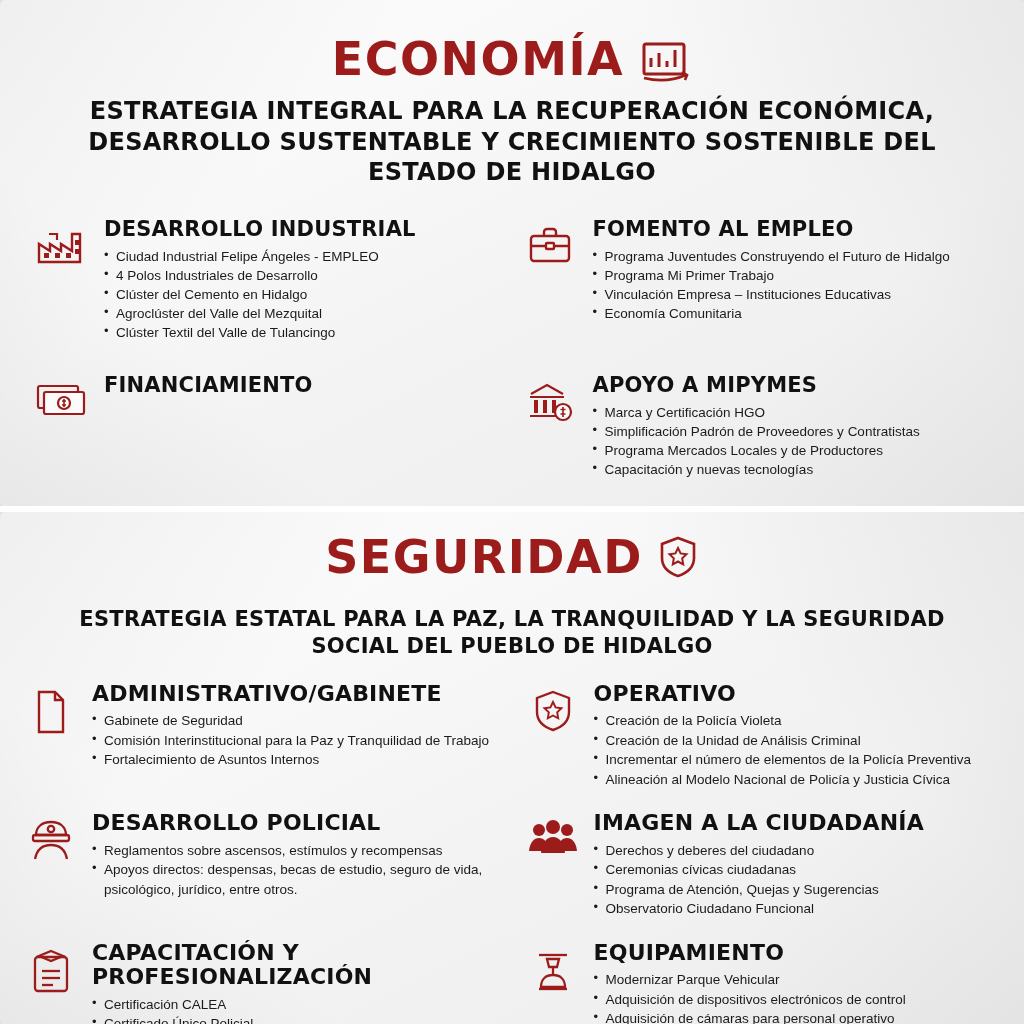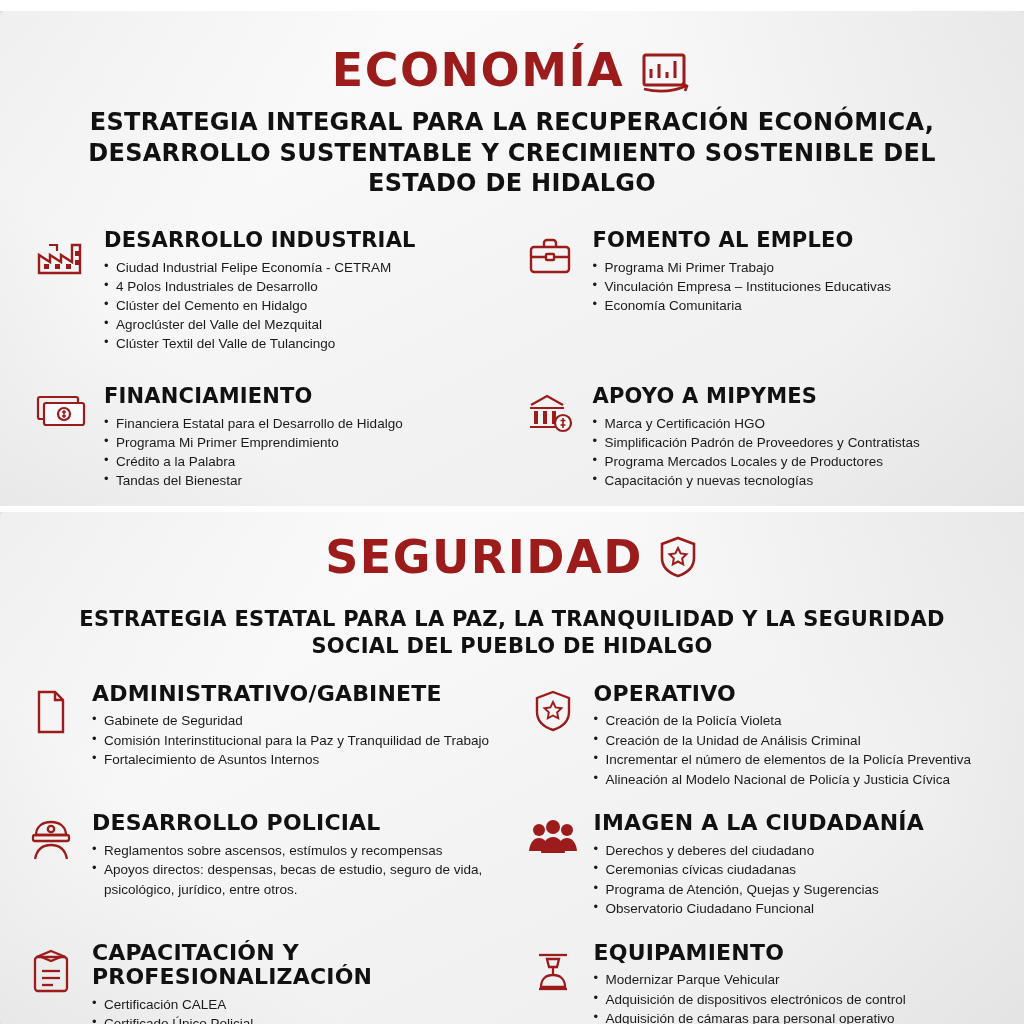--- a/index.html
+++ b/index.html
@@ -22,21 +22,21 @@
 
   
   .panel {
     position: absolute;
     left: 0;
     width: 1024px;
     background: #fbfbfb;
     overflow: hidden;
   }
   #panel-economia {
-    top: 11px;
+    top: 0;
     height: 506px;
   }
   #panel-seguridad {
     top: 512px;
     height: 512px;
   }
   .panel-bg {
     position: absolute;
     inset: 0;
     background:
@@ -219,21 +219,21 @@
                 <rect x="31" y="29" width="5" height="5" fill="#9c1b1b" stroke="none"></rect>
                 <rect x="40" y="16" width="5" height="5" fill="#9c1b1b" stroke="none"></rect>
                 <rect x="40" y="25" width="5" height="5" fill="#9c1b1b" stroke="none"></rect>
                 <path d="M14 10 h8 v6" stroke-width="2.2"></path>
               </g>
             </svg>
           </div>
           <div class="sec-body">
             <div class="sec-title">DESARROLLO INDUSTRIAL</div>
             <ul class="bullets">
-              <li>Ciudad Industrial Felipe Economía - CETRAM</li>
+              <li>Ciudad Industrial Felipe Ángeles - EMPLEO</li>
               <li>4 Polos Industriales de Desarrollo</li>
               <li>Clúster del Cemento en Hidalgo</li>
               <li>Agroclúster del Valle del Mezquital</li>
               <li>Clúster Textil del Valle de Tulancingo</li>
             </ul>
           </div>
         </div>
 
         <div class="section">
           <div class="sec-icon">
@@ -242,46 +242,41 @@
                 <rect x="5" y="12" width="38" height="25" rx="3"></rect>
                 <path d="M18 12 V8 a3 3 0 0 1 3-3 h6 a3 3 0 0 1 3 3 v4"></path>
                 <line x1="5" y1="22" x2="43" y2="22"></line>
                 <rect x="20" y="19" width="8" height="6" rx="1" fill="#fbfbfb"></rect>
               </g>
             </svg>
           </div>
           <div class="sec-body">
             <div class="sec-title">FOMENTO AL EMPLEO</div>
             <ul class="bullets">
+              <li>Programa Juventudes Construyendo el Futuro de Hidalgo</li>
               <li>Programa Mi Primer Trabajo</li>
               <li>Vinculación Empresa – Instituciones Educativas</li>
               <li>Economía Comunitaria</li>
             </ul>
           </div>
         </div>
 
         <div class="section">
           <div class="sec-icon">
             <svg width="54" height="40" viewBox="0 0 54 40">
               <g fill="none" stroke="#9c1b1b" stroke-width="2.2">
                 <rect x="4" y="6" width="40" height="22" rx="2"></rect>
                 <rect x="10" y="12" width="40" height="22" rx="2" fill="#fbfbfb"></rect>
                 <circle cx="30" cy="23" r="6"></circle>
                 <path d="M30 19 v8 M28 21 h4 M28 25 h4" stroke-width="1.6"></path>
               </g>
             </svg>
           </div>
           <div class="sec-body">
             <div class="sec-title">FINANCIAMIENTO</div>
-            <ul class="bullets">
-              <li>Financiera Estatal para el Desarrollo de Hidalgo</li>
-              <li>Programa Mi Primer Emprendimiento</li>
-              <li>Crédito a la Palabra</li>
-              <li>Tandas del Bienestar</li>
-            </ul>
           </div>
         </div>
 
         <div class="section">
           <div class="sec-icon">
             <svg width="50" height="44" viewBox="0 0 50 44">
               <g fill="none" stroke="#9c1b1b" stroke-width="2.2">
                 <path d="M6 14 L22 5 L38 14"></path>
                 <line x1="5" y1="17" x2="39" y2="17"></line>
                 <rect x="9" y="20" width="4" height="13" fill="#9c1b1b" stroke="none"></rect>

